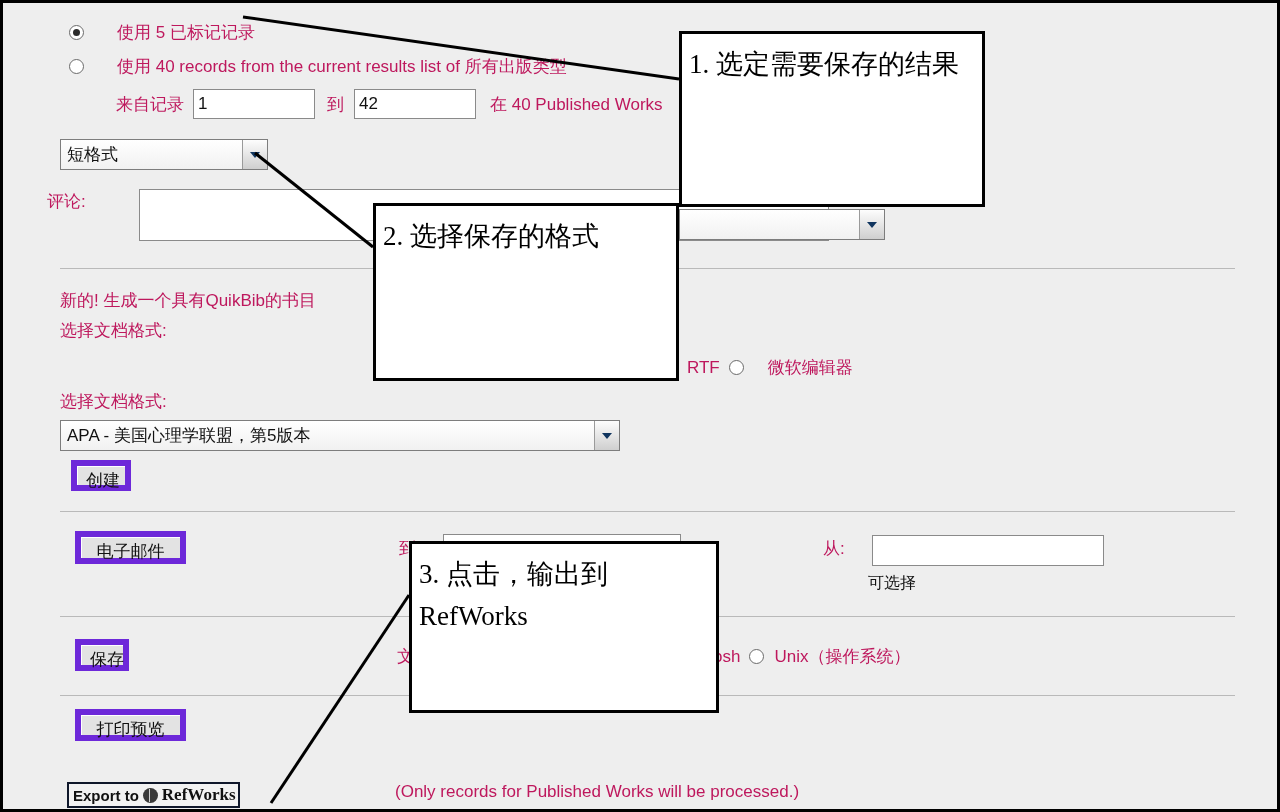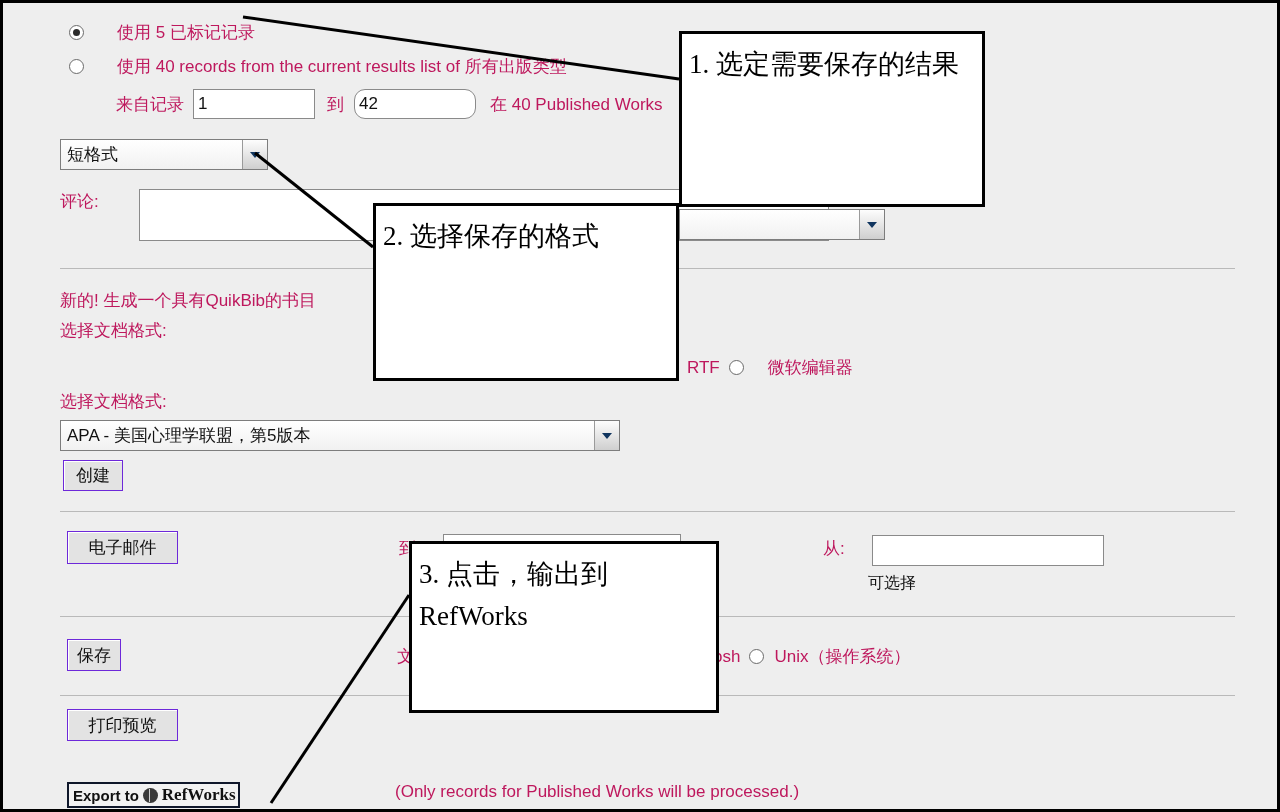--- a/index.html
+++ b/index.html
@@ -88,29 +88,30 @@
     justify-content: center;
   }
   .select .arrowbox::after {
     content: "";
     border-left: 5px solid transparent;
     border-right: 5px solid transparent;
     border-top: 6px solid #10355f;
     display: block;
   }
   .btn {
-    border: 1px solid #6d28d9;
+    border: 6px solid #6d28d9;
     background: #e3e3e3;
     box-shadow: inset 1px 1px 0 #ffffff;
     font-family: "Liberation Sans", sans-serif;
     font-size: 17px;
     color: #111;
     padding: 3px 9px;
     box-sizing: border-box;
     white-space: nowrap;
+    margin-left: 8px;
   }
   .hr {
     position: absolute;
     height: 0;
     border-top: 1px solid #b9b9b9;
     background: none;
   }
   .textarea {
     border: 1px solid #8a8a8a;
     background: #ffffff;
@@ -188,30 +189,30 @@
 
   <div class="row" style="left:66px; top:52px;">
     <span class="radio"></span>
     <span class="txt" style="margin-left:33px;">使用  40 records from the current results list of 所有出版类型</span>
   </div>
 
   <div class="row" style="left:113px; top:86px;">
     <span class="txt">来自记录</span>
     <input class="tf" style="width: 122px; height: 30px; margin-left: 9px;" value="1">
     <span class="txt" style="margin-left:12px;">到</span>
-    <input class="tf" style="width: 122px; height: 30px; margin-left: 10px; border-radius: 11px;" value="42">
+    <input class="tf" style="width: 122px; height: 30px; margin-left: 10px;" value="42">
     <span class="txt" style="margin-left:14px;">在  40 Published Works</span>
   </div>
 
   <div class="select" style="position:absolute; left:57px; top:136px; width:208px; height:31px;">
     <span>短格式</span>
     <span class="arrowbox"></span>
   </div>
 
-  <div class="txt" style="position:absolute; left:57px; top:187px;">评论:</div>
+  <div class="txt" style="position:absolute; left:44px; top:187px;">评论:</div>
   <div class="textarea" style="position:absolute; left:136px; top:186px; width:690px; height:52px;"></div>
 
   <div class="select" style="position:absolute; left:676px; top:206px; width:206px; height:31px;">
     <span></span>
     <span class="arrowbox"></span>
   </div>
 
   <div class="hr" style="left:57px; top:265px; width:1175px;"></div>
 
   <div class="txt" style="position:absolute; left:57px; top:286px;">新的! 生成一个具有QuikBib的书目</div>

